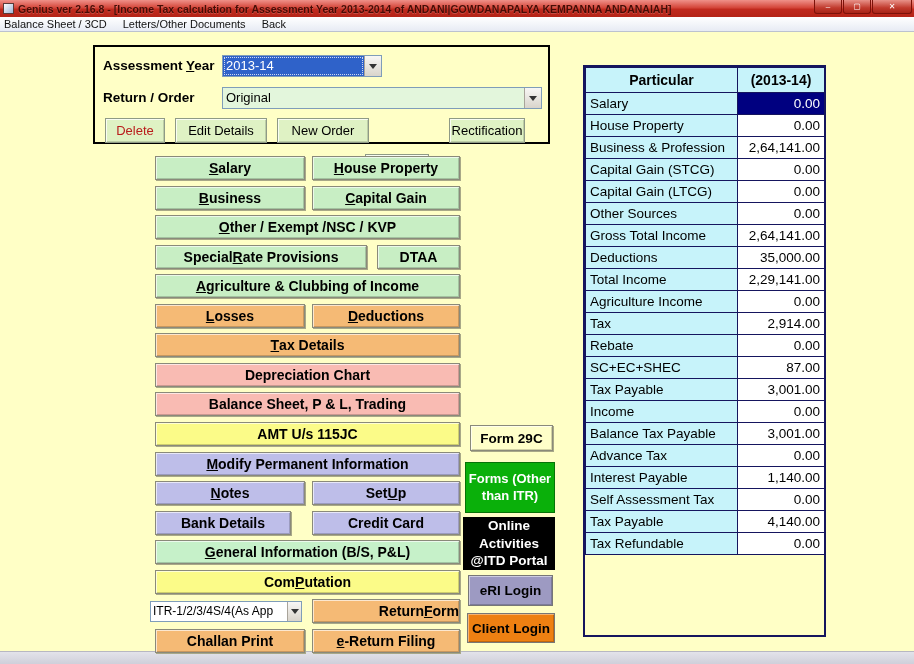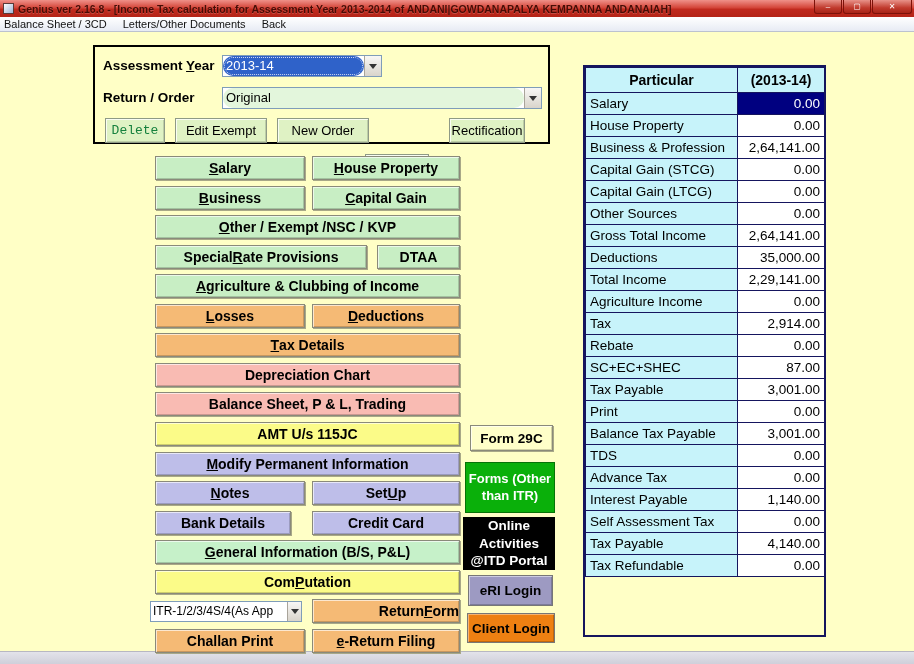--- a/index.html
+++ b/index.html
@@ -29,32 +29,32 @@
 
   
   .main { position:relative; flex:1 1 auto; background:#FFFFC6; }
 
   
   .panel { position:absolute; left:93px; top:13px; width:457px; height:99px;
     border:2px solid #000; }
   .panel-label { position:absolute; font-size:13.5px; font-weight:bold; color:#000; }
   .combo { position:absolute; height:22px; display:flex; border:1px solid #7f9db9;
     background:#fff; cursor:pointer; }
-  .combo .field { flex:1; font-size:13px; padding:2px 3px; white-space:nowrap; overflow:hidden;border-radius:10px; }
+  .combo .field { flex:1; font-size:13px; padding:2px 3px; white-space:nowrap; overflow:hidden; }
   .combo .field.sel { background:#2F62C9; color:#fff; outline:1px dotted #cfd8ef; outline-offset:-2px; }
   .combo .field.greenish { background:#E3F6DC; color:#000; }
   .combo .arrow-btn { width:17px; background:linear-gradient(#f8f7f5,#d9d4cb);
     border-left:1px solid #a9a49a; display:flex; align-items:center; justify-content:center; }
   .tri-down { width:0; height:0; border-left:4px solid transparent;
     border-right:4px solid transparent; border-top:5px solid #333; }
   .panel-btn { position:absolute; top:71px; height:25px; font-size:13px; color:#000;
     background:#DFF2C4; border:1px solid #8f9a86; text-align:center;
     box-shadow:inset 1px 1px 0 rgba(255,255,255,.8), inset -1px -1px 0 rgba(0,0,0,.15);
     display:flex; align-items:center; justify-content:center; cursor:pointer; }
-  .panel-btn.disabled { color:#15803d; cursor:default;font-family:Liberation Mono, monospace; }
+  .panel-btn.disabled { color:#b91c1c; cursor:default; }
 
   
   .nav-btn { position:absolute; height:24px; font-size:14px; font-weight:bold; color:#000;
     display:flex; align-items:center; justify-content:center; white-space:nowrap;
     border:1px solid #8a8a7a; cursor:pointer;
     box-shadow:1px 1px 0 #a8a888, inset 1px 1px 0 rgba(255,255,255,.65), inset -1px -1px 0 rgba(0,0,0,.18); }
   .green  { background:#C8EEC4; }
   .orange { background:#F5BA75; }
   .pink   { background:#F9BBB3; }
   .yellow { background:#FBFB88; }
@@ -129,21 +129,21 @@
           </span>
       </div>
       <span class="panel-label" style="left:8px; top:43px;">Return / Order</span>
       <div class="combo" style="left:127px; top:40px; width:320px;">
         <span class="field greenish">Original</span>
         <span class="arrow-btn">
             <span class="tri-down"></span>
           </span>
       </div>
       <div class="panel-btn disabled" style="left:10px; width:60px;">Delete</div>
-      <div class="panel-btn" style="left:80px; width:92px;">Edit Exempt</div>
+      <div class="panel-btn" style="left:80px; width:92px;">Edit Details</div>
       <div class="panel-btn" style="left:182px; width:92px;">New Order</div>
       <div class="panel-btn" style="left:270px; width:64px;margin-top:36px;">Revise</div>
       <div class="panel-btn" style="left:354px; width:76px;">Rectification</div>
     </div>
 
     <div class="nav-btn green" style="left:155px; top:124px; width:150px;"><u>S</u>alary</div>
     <div class="nav-btn green" style="left:312px; top:124px; width:148px;"><u>H</u>ouse Property</div>
 
     <div class="nav-btn green" style="left:155px; top:154px; width:150px;"><u>B</u>usiness</div>
     <div class="nav-btn green" style="left:312px; top:154px; width:148px;"><u>C</u>apital Gain</div>
@@ -258,30 +258,26 @@
             </tr>
             <tr>
               <td class="p-cell">SC+EC+SHEC</td>
               <td class="v-cell">87.00</td>
             </tr>
             <tr>
               <td class="p-cell">Tax Payable</td>
               <td class="v-cell">3,001.00</td>
             </tr>
             <tr>
-              <td class="p-cell">Print</td>
+              <td class="p-cell">Income</td>
               <td class="v-cell">0.00</td>
             </tr>
             <tr>
               <td class="p-cell">Balance Tax Payable</td>
               <td class="v-cell">3,001.00</td>
-            </tr>
-            <tr>
-              <td class="p-cell">TDS</td>
-              <td class="v-cell">0.00</td>
             </tr>
             <tr>
               <td class="p-cell">Advance Tax</td>
               <td class="v-cell">0.00</td>
             </tr>
             <tr>
               <td class="p-cell">Interest Payable</td>
               <td class="v-cell">1,140.00</td>
             </tr>
             <tr>

